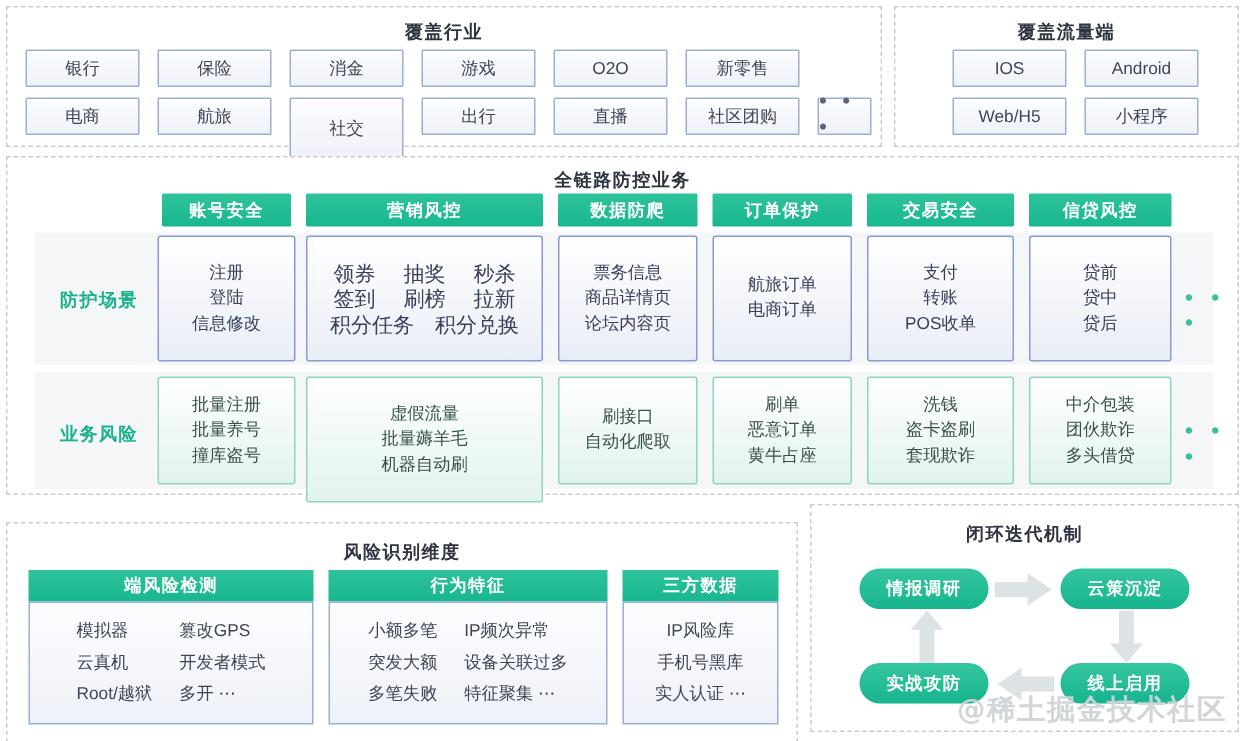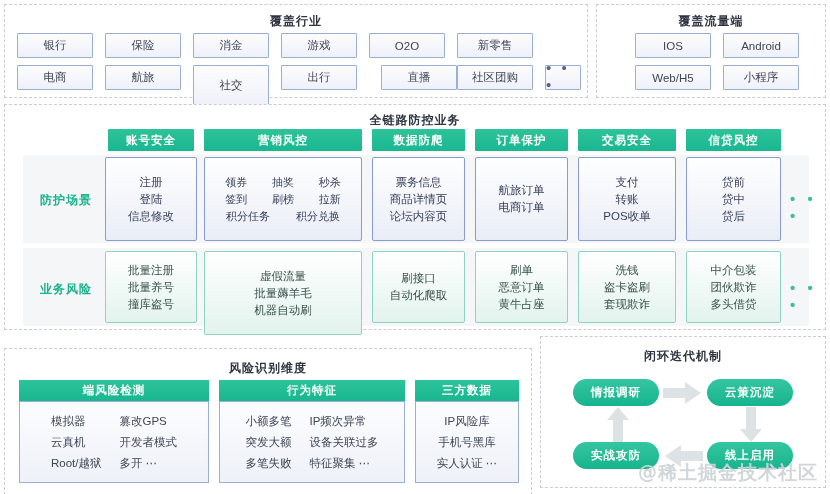--- a/index.html
+++ b/index.html
@@ -79,21 +79,21 @@
     color:#39405a;
   }
   .card.green{
     border:1px solid #8fd4c0;
     background:linear-gradient(180deg,#ffffff 0%,#e2f3ed 100%);
     color:#39504a;
   }
   .card .lines{width:100%;}
   .card .ln{display:block;}
   .grid3{display:grid;grid-template-columns:1fr 1fr 1fr;width:100%;row-gap:0px;}
-  .grid3 span{display:block;font-size:11px;line-height:17px;}
+  .grid3 span{display:block;font-size:14px;line-height:17px;}
   .span-all{grid-column:1 / -1;}
   .dots-g{
     position:absolute;color:#3cc09b;font-size:15px;letter-spacing:4px;
     font-weight:bold;
   }
 
   
   .bl{position:absolute;left:4px;top:348px;width:528px;height:152px;
       border:1px dashed #c9ccd4;background:#fff;box-sizing:border-box;}
   .bl .panel-title{position:absolute;left:0;right:0;top:11px;}
@@ -145,21 +145,21 @@
     <div class="chip" style="left:100px;top:28px;width:76px;height:25px;position:absolute;">保险</div>
     <div class="chip" style="left:188px;top:28px;width:76px;height:25px;position:absolute;">消金</div>
     <div class="chip" style="left:276px;top:28px;width:76px;height:25px;position:absolute;">游戏</div>
     <div class="chip" style="left:364px;top:28px;width:76px;height:25px;position:absolute;">O2O</div>
     <div class="chip" style="left:452px;top:28px;width:76px;height:25px;position:absolute;">新零售</div>
 
     <div class="chip" style="left:12px;top:60px;width:76px;height:25px;position:absolute;">电商</div>
     <div class="chip" style="left:100px;top:60px;width:76px;height:25px;position:absolute;">航旅</div>
     <div class="chip" style="left:188px;top:60px;width:76px;height:41px;position:absolute;">社交</div>
     <div class="chip" style="left:276px;top:60px;width:76px;height:25px;position:absolute;">出行</div>
-    <div class="chip" style="left:376px;top:60px;width:76px;height:25px;position:absolute;">直播</div>
+    <div class="chip" style="left:364px;top:60px;width:76px;height:25px;position:absolute;">直播</div>
     <div class="chip" style="left:452px;top:60px;width:76px;height:25px;position:absolute;">社区团购</div>
     <div class="chip dots" style="left:540px;top:60px;width:36px;height:25px;position:absolute;">• • •</div>
   </div>
 
   <div class="panel" style="left:596px;top:4px;width:230px;height:94px;">
     <div class="panel-title" style="position:absolute;left:0;right:0;top:8px;">覆盖流量端</div>
 
     <div class="chip" style="left:38px;top:28px;width:76px;height:25px;position:absolute;">IOS</div>
     <div class="chip" style="left:126px;top:28px;width:76px;height:25px;position:absolute;">Android</div>
     <div class="chip" style="left:38px;top:60px;width:76px;height:25px;position:absolute;">Web/H5</div>

